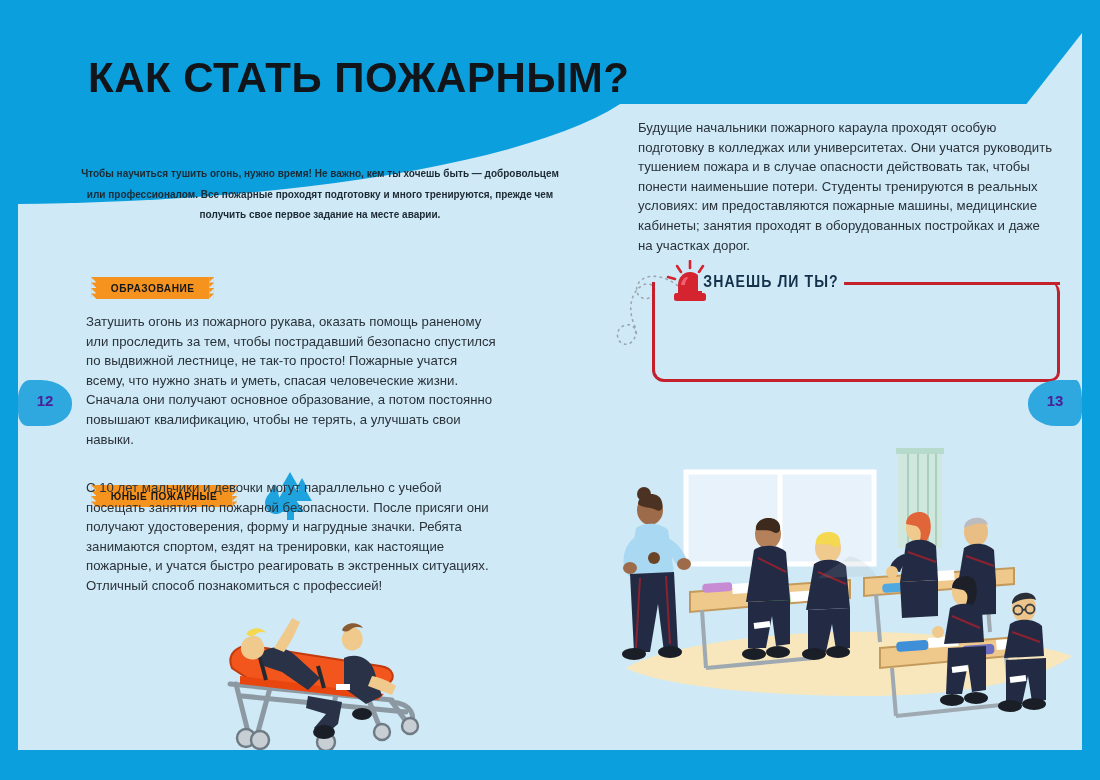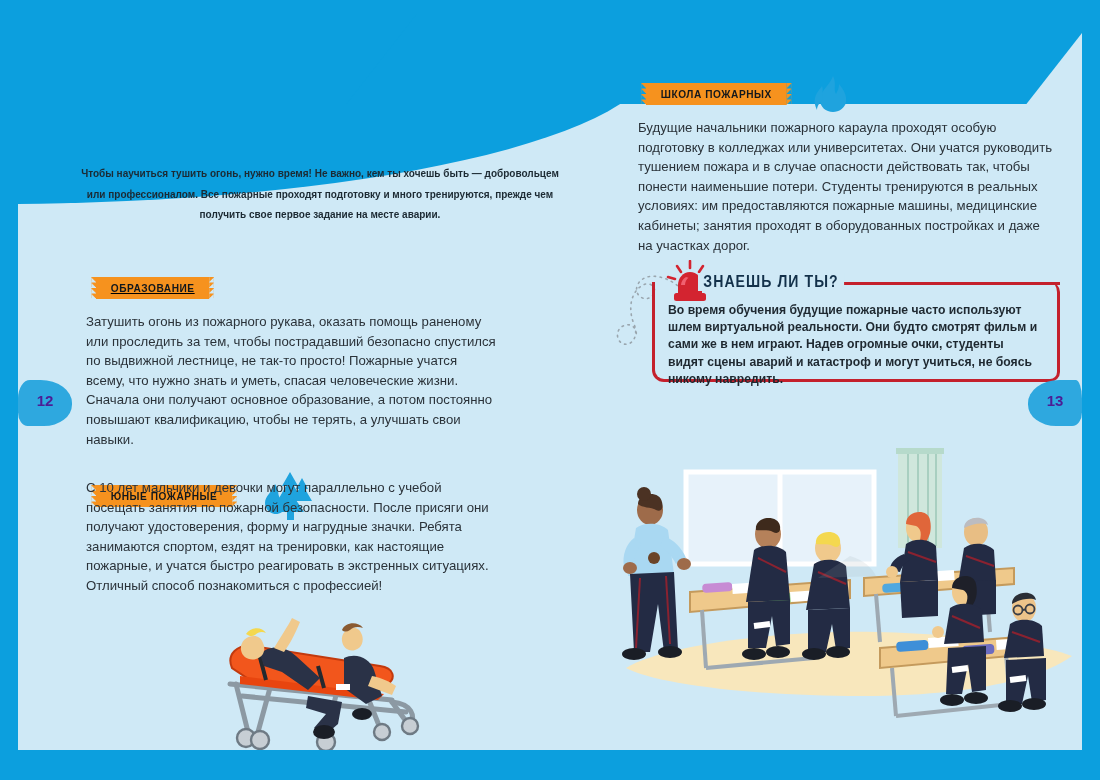--- a/index.html
+++ b/index.html
@@ -126,21 +126,21 @@
   .ribbon-wrap { position: absolute; display: flex; align-items: center; gap: 14px; }
 
   .body-text {
     position: absolute;
     font-size: 13.2px;
     line-height: 19.6px;
     color: #2A3239;
   }
 
   
-  #sec-education-ribbon { left: 78px; top: 263px; text-decoration: underline; }
+  #sec-education-ribbon { left: 78px; top: 263px; }
   #sec-education-text   { left: 68px; top: 298px; width: 412px; }
 
   #sec-young-ribbon { left: 78px; top: 456px; }
   #sec-young-text   { left: 68px; top: 464px; width: 412px; }
 
   #sec-school-ribbon { left: 628px; top: 62px; }
   #sec-school-text   { left: 620px; top: 96px; width: 420px; margin-top: 8px; }
 
   
   .tree-icon { width: 56px; height: 52px; }
@@ -200,20 +200,21 @@
 </head>
 <body>
 
 <div class="spread">
   <div class="pages">
 
     <div class="wave3"></div>
     <div class="wave"></div>
     <div class="wave2"></div>
 
+    <div class="title">КАК СТАТЬ ПОЖАРНЫМ?</div>
 
     <div class="pagenum left">
       <div class="splat"></div>
       <span>12</span>
     </div>
     <div class="pagenum right">
       <div class="splat"></div>
       <span>13</span>
     </div>
 
@@ -228,27 +229,20 @@
       <div class="ribbon">ЮНЫЕ ПОЖАРНЫЕ</div>
       <svg class="tree-icon" viewBox="0 0 56 52">
         <path fill="#1FA3DE" d="M32 2 L40 16 H36 L44 30 H38 L46 42 H18 L26 30 H20 L28 16 H24 Z"></path>
         <path fill="#1FA3DE" d="M44 8 L50 19 H47 L54 31 H34 L41 19 H38 Z"></path>
         <rect x="29" y="41" width="7" height="9" fill="#1FA3DE"></rect>
         <path fill="#1FA3DE" d="M17 14 c5 7 2 10 5 14 c1-3 3-4 3-7 c4 5 5 9 4 14 c-1 5-6 9-11 9 c-6 0-11-5-11-11 c0-7 7-11 10-19z"></path>
       </svg>
     </div>
     <div class="body-text" id="sec-young-text">С 10 лет мальчики и девочки могут параллельно с учебой посещать занятия по пожарной безопасности. После присяги они получают удостоверения, форму и нагрудные значки. Ребята занимаются спортом, ездят на тренировки, как настоящие пожарные, и учатся быстро реагировать в экстренных ситуациях. Отличный способ познакомиться с профессией!</div>
 
-    <div class="ribbon-wrap" id="sec-school-ribbon">
-      <div class="ribbon">ШКОЛА ПОЖАРНЫХ</div>
-      <svg class="flame-icon" viewBox="0 0 34 36">
-        <path fill="#1FA3DE" d="M20 0 c4 8 0 13 3 18 c2-4 3-6 3-10 c5 6 8 12 7 18 c-1 6-7 10-13 10 c-7 0-13-5-13-12 c0-9 10-15 13-24z"></path>
-        <path fill="#1FA3DE" d="M9 10 c2 6-1 9 1 13 c-3 3-6 7-6 11 c-2-4-3-8-2-12 c1-5 5-9 7-12z"></path>
-      </svg>
-    </div>
     <div class="body-text" id="sec-school-text">Будущие начальники пожарного караула проходят особую подготовку в колледжах или университетах. Они учатся руководить тушением пожара и в случае опасности действовать так, чтобы понести наименьшие потери. Студенты тренируются в реальных условиях: им предоставляются пожарные машины, медицинские кабинеты; занятия проходят в оборудованных постройках и даже на участках дорог.</div>
 
     <div class="didyouknow">
       <svg class="swirl" viewBox="0 0 80 110">
         <path d="M74 30 C60 12 34 6 26 20 C20 31 34 40 41 31 C46 24 38 17 31 21 C18 28 16 46 22 60 C27 72 20 82 12 80 C4 78 3 66 11 62 C18 58 26 64 24 72" fill="none" stroke="#9AA6AE" stroke-width="1.6" stroke-dasharray="1.5 4.5" stroke-linecap="round"></path>
       </svg>
 
       <svg class="siren" viewBox="0 0 52 46">
         <g stroke="#D32430" stroke-width="2.6" stroke-linecap="round">
           <line x1="26" y1="1" x2="26" y2="8"></line>
@@ -258,21 +252,20 @@
           <line x1="48" y1="17" x2="41" y2="19"></line>
         </g>
         <path fill="#D32430" d="M26 12 c-7 0-12 6-12 13 v8 h24 v-8 c0-7-5-13-12-13z"></path>
         <rect x="10" y="33" width="32" height="8" rx="2.5" fill="#D32430"></rect>
         <path fill="#F06070" d="M22 17 c-3 1.5-5 5-5 8 h4 c0-3 1.5-6 3.5-7.2z"></path>
       </svg>
 
       <div class="dyk-top-line"></div>
       <div class="dyk-box"></div>
       <div class="dyk-title">ЗНАЕШЬ ЛИ ТЫ?</div>
-      <div class="dyk-text">Во время обучения будущие пожарные часто используют шлем виртуальной реальности. Они будто смотрят фильм и сами же в нем играют. Надев огромные очки, студенты видят сцены аварий и катастроф и могут учиться, не боясь никому навредить.</div>
     </div>
 
     <svg class="illus" id="stretcher-illustration" viewBox="0 0 290 160">
 
       <g stroke="#8C99A3" stroke-width="5" fill="none" stroke-linecap="round">
         <line x1="34" y1="92" x2="196" y2="108"></line>
         <line x1="46" y1="104" x2="210" y2="120"></line>
         <line x1="40" y1="92" x2="52" y2="140"></line>
         <line x1="74" y1="96" x2="62" y2="140"></line>
         <line x1="140" y1="103" x2="130" y2="146"></line>

